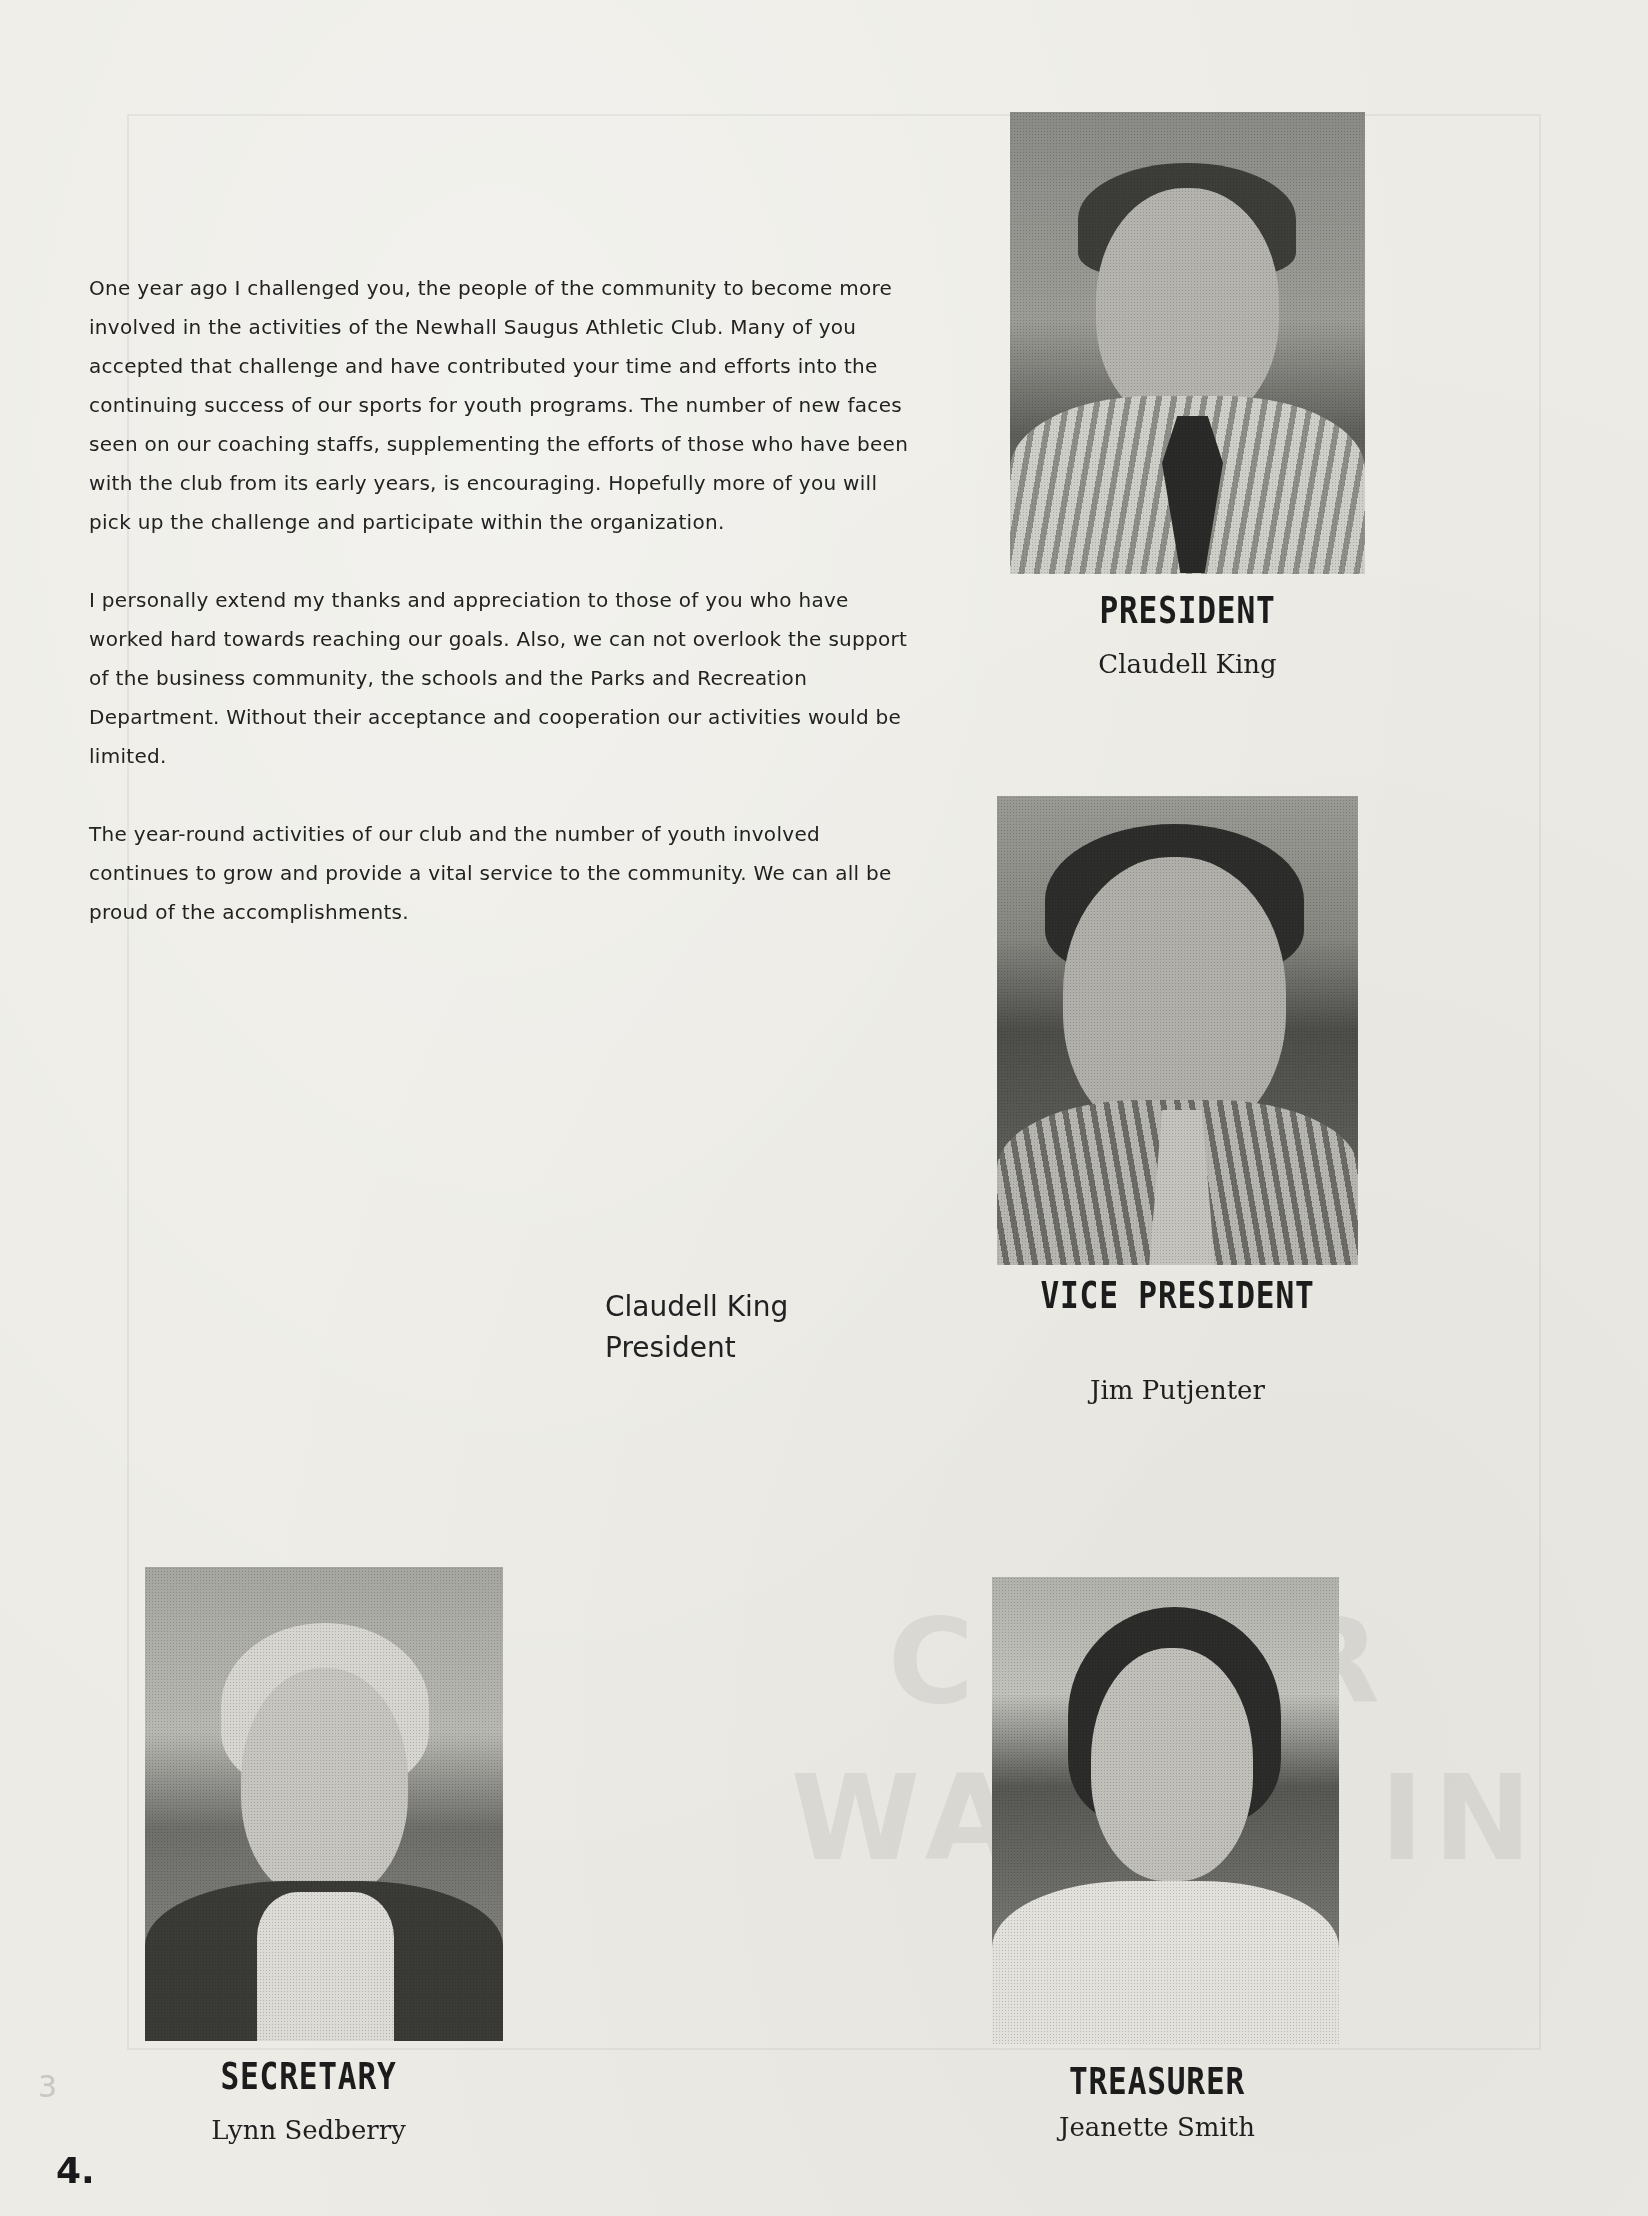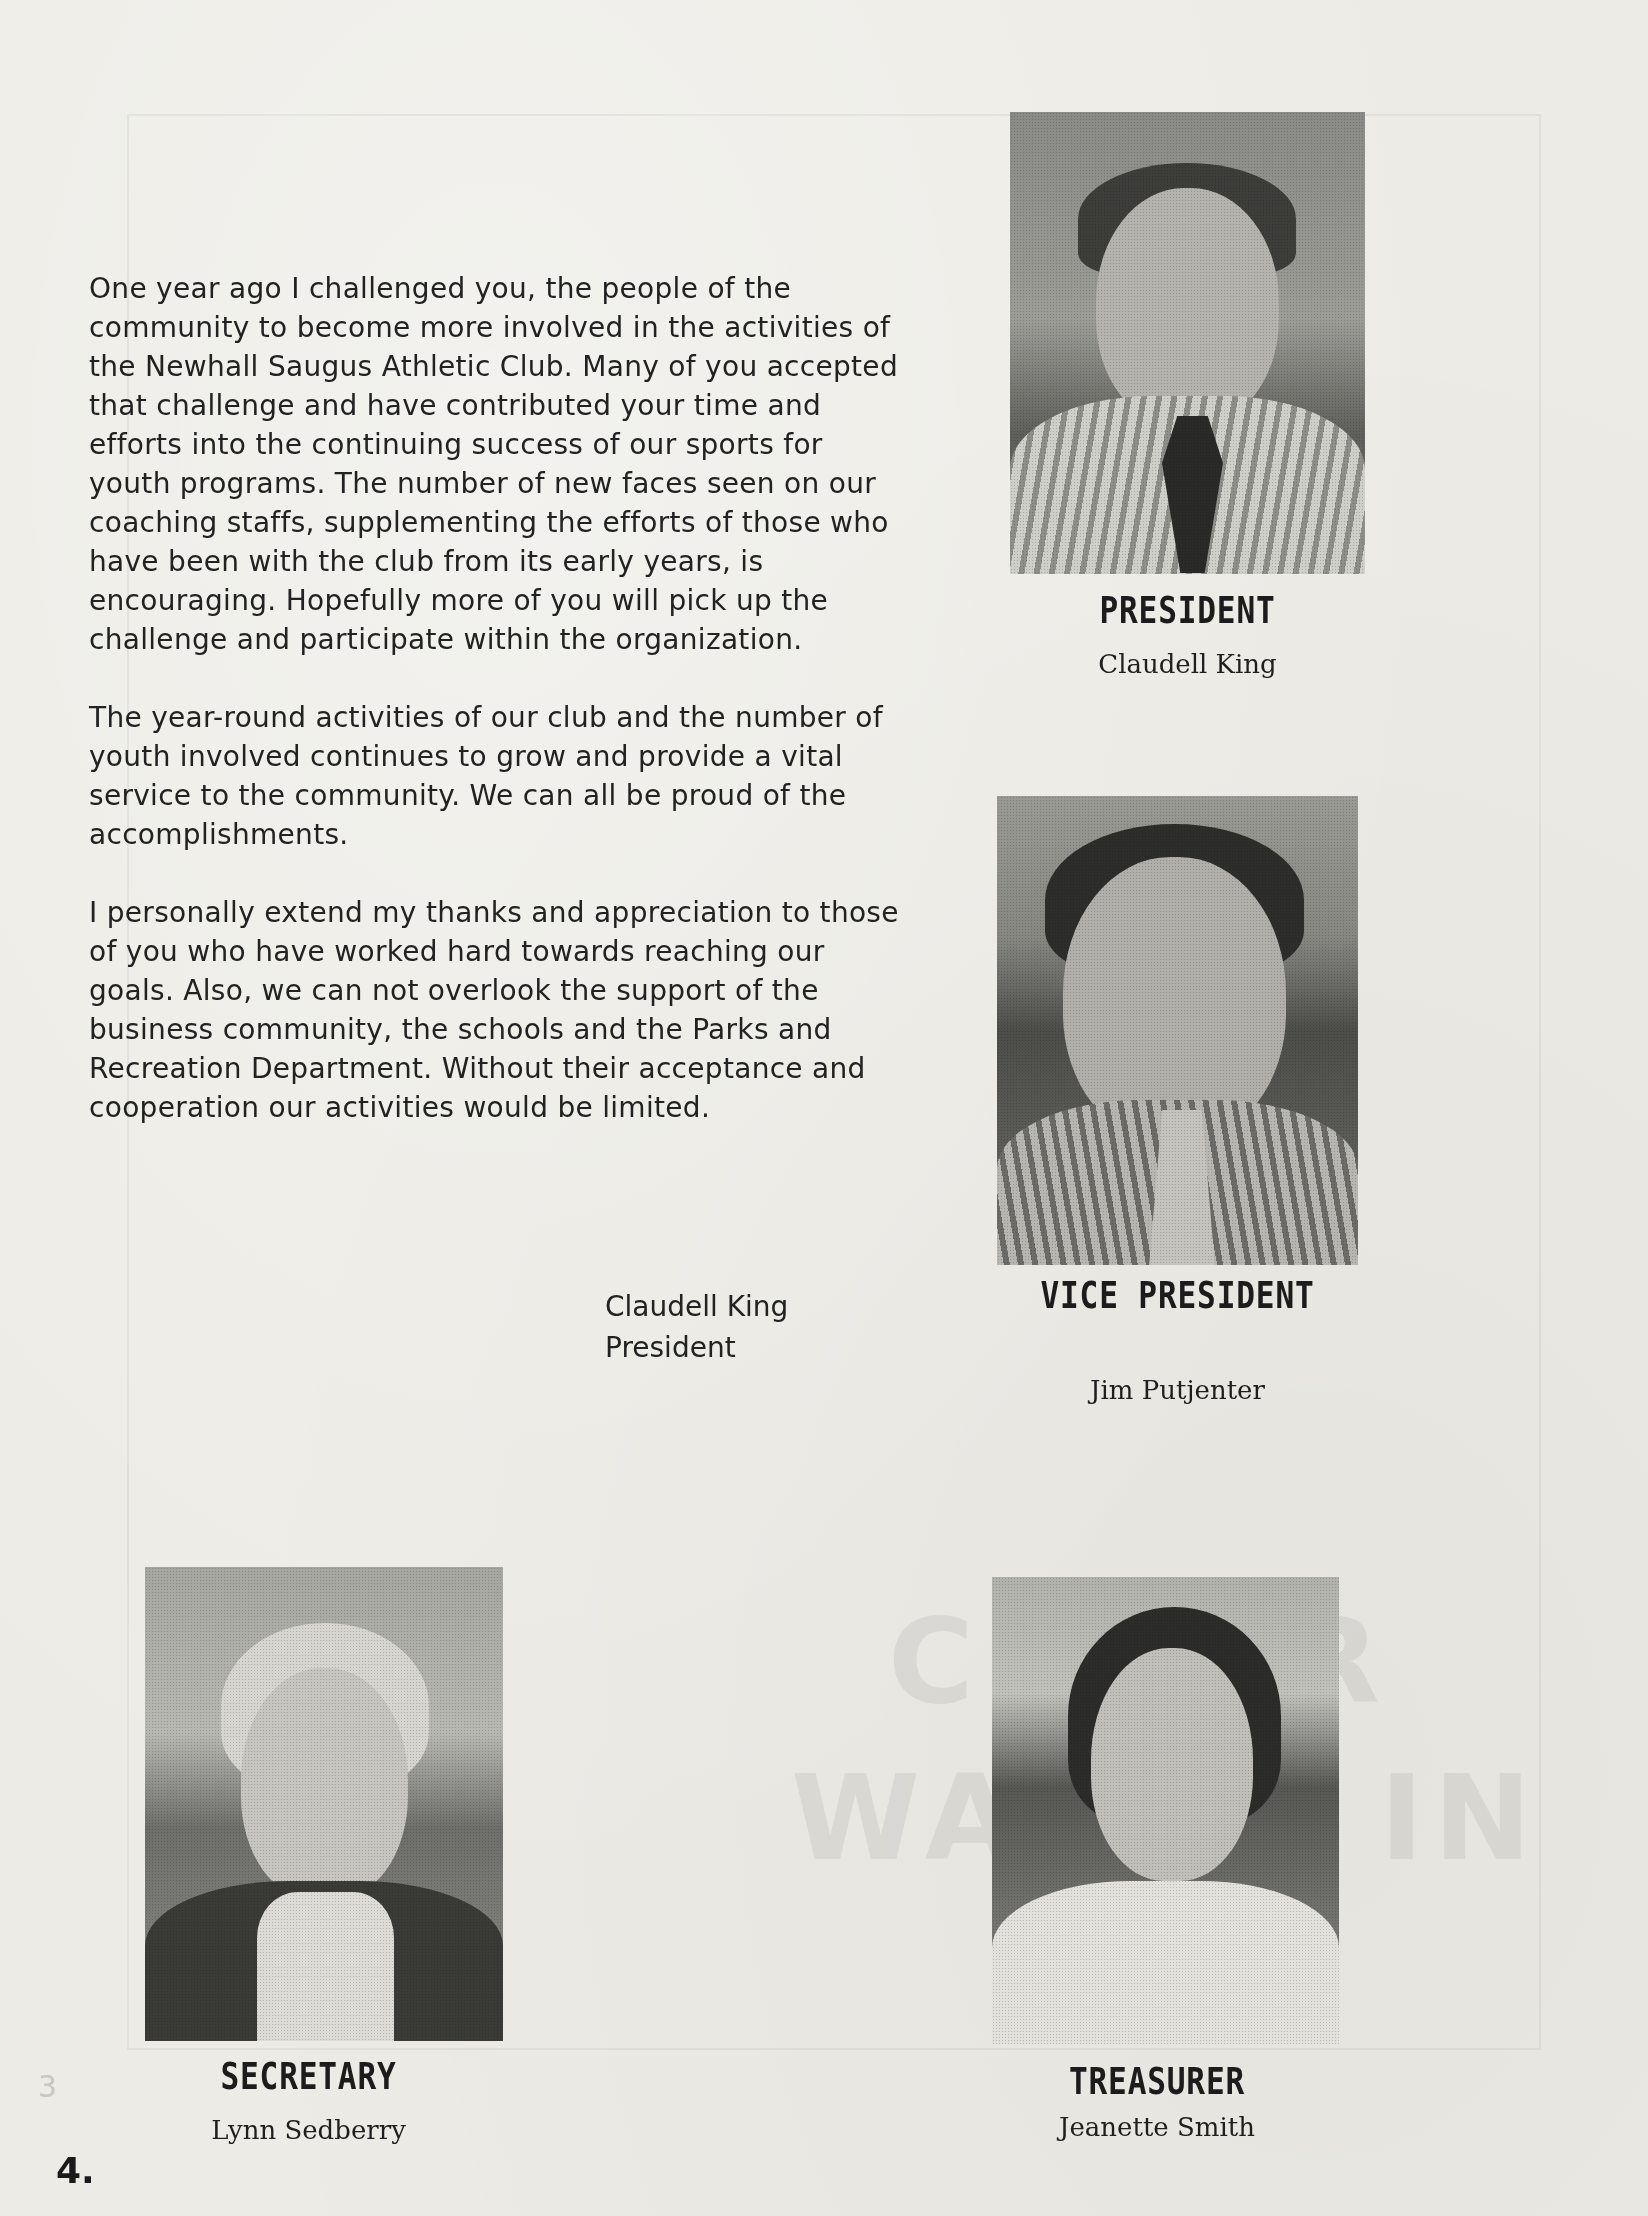--- a/index.html
+++ b/index.html
@@ -24,21 +24,21 @@
       border: 2px solid rgba(120,120,120,0.10);
     }
     .ghost-text {
       position: absolute; color: rgba(90,90,90,0.10);
       font-family: "DejaVu Sans", sans-serif; font-weight: bold;
       letter-spacing: 10px;
     }
     .letter {
       position: absolute; left: 89px; top: 269px; width: 822px;
       font-family: "DejaVu Sans", sans-serif;
-      font-size: 28px; line-height: 39px;
+      font-size: 20px; line-height: 39px;
       letter-spacing: 0.3px;
       color: #222;
     }
     .letter p { margin: 0 0 39px 0; white-space: pre-line; }
     .signature {
       position: absolute; left: 605px; top: 1286px;
       font-size: 28px; line-height: 41px; color: #222;
     }
     .photo {
       position: absolute;
@@ -88,22 +88,22 @@
 <body>
 
 <div class="page">
 
   <div class="ghost-frame"></div>
   <div class="ghost-text" style="left:888px; top:1593px; font-size:117px;">CHNER</div>
   <div class="ghost-text" style="left:791px; top:1750px; font-size:117px;">WAGEN IN</div>
 
   <div class="letter">
     <p>One year ago I challenged you, the people of the community to become more involved in the activities of the Newhall Saugus Athletic Club.  Many of you accepted that challenge and have contributed your time and efforts into the continuing success of our sports for youth programs.  The number of new faces seen on our coaching staffs, supplementing the efforts of those who have been with the club from its early years, is encouraging.  Hopefully more of you will pick up the challenge and participate within the organization.</p>
+    <p>I personally extend my thanks and appreciation to those of you who have worked hard towards reaching our goals.  Also, we can not overlook the support of the business community, the schools and the Parks and Recreation Department.  Without their acceptance and cooperation our activities would be limited.</p>
     <p>The year-round activities of our club and the number of youth involved continues to grow and provide a vital service to the community.  We can all be proud of the accomplishments.</p>
-    <p>I personally extend my thanks and appreciation to those of you who have worked hard towards reaching our goals.  Also, we can not overlook the support of the business community, the schools and the Parks and Recreation Department.  Without their acceptance and cooperation our activities would be limited.</p>
   </div>
   <div class="signature">
     <div>Claudell King</div>
     <div>President</div>
   </div>
 
   <div class="photo" style="left:1010px; top:112px; width:355px; height:462px;">
     <div class="portrait-bg" style="background:linear-gradient(180deg,#8a8a86 0%,#9c9c97 45%,#5e5e5a 70%,#7b7b77 100%);"></div>
     <div class="hair" style="left:68px; top:51px; width:218px; height:112px; border-radius:50% 50% 20% 20%; background:#3d3d3a;"></div>
     <div class="head" style="left:86px; top:76px; width:183px; height:238px; background:#b4b3ad;"></div>

